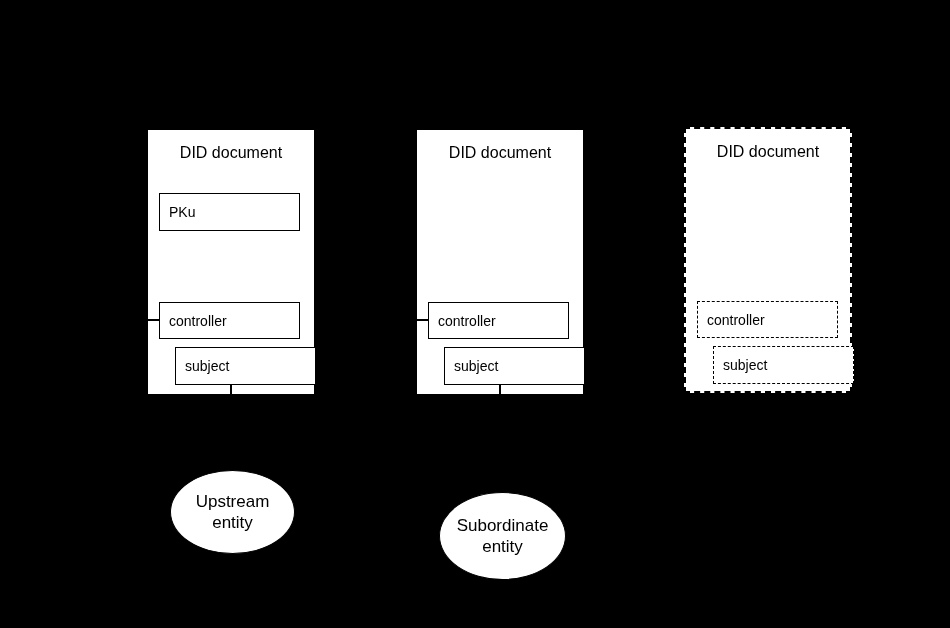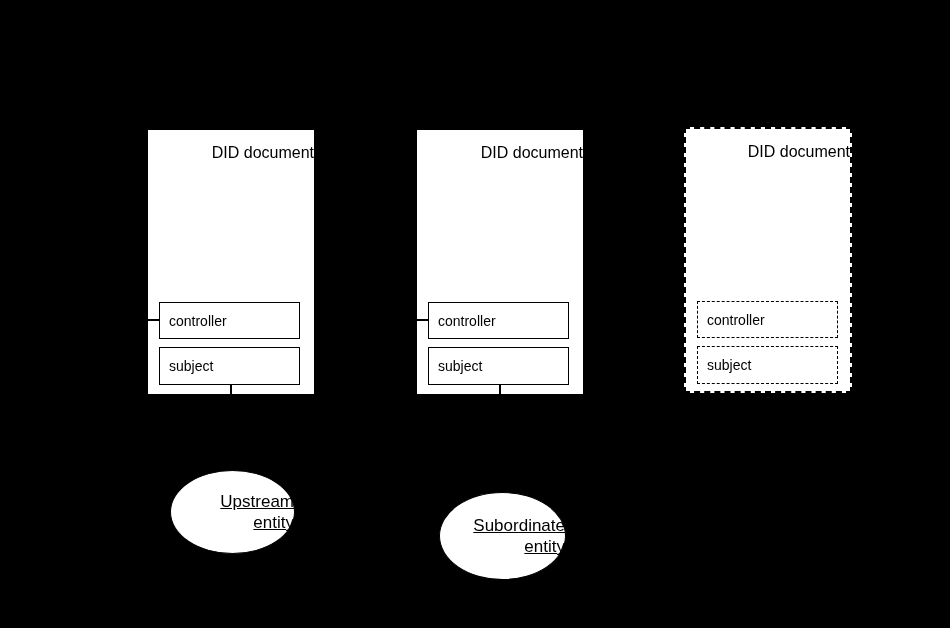--- a/index.html
+++ b/index.html
@@ -20,66 +20,66 @@
 
   .doc{
     position:absolute;top:129px;width:168px;height:266px;
     background:var(--fill);
     border:1px solid var(--line);
     box-sizing:border-box;
   }
   .doc.dashed{border:2px dashed var(--line);}
   .doc-title{
     position:absolute;left:0;top:14px;width:100%;
-    text-align:right;font-size:16px;color:var(--text);
+    text-align:center;font-size:16px;color:var(--text);
   }
   .field{
     position:absolute;left:11px;width:141px;
     background:var(--fill);
     border:1px solid var(--line);
     box-sizing:border-box;
     display:flex;align-items:center;
     padding-left:9px;font-size:14px;color:var(--text);
   }
   .dashed .field{border:1px dashed var(--line);}
   .field.pk{top:63px;height:38px;}
   .field.controller{top:172px;height:37px;}
-  .field.subject{top:217px;height:38px;}
+  .field.subject{top:217px;height:38px;margin-left:16px;}
 
   .stub-h{
     position:absolute;left:0;top:189px;width:12px;height:2px;
     background:var(--line);
   }
   .stub-v{
     position:absolute;left:82px;top:254px;width:2px;height:12px;
     background:var(--line);
   }
 
   .entity{
     position:absolute;
     background:var(--fill);
     border:1px solid var(--line);
     border-radius:50%;
     box-sizing:border-box;
     display:flex;flex-direction:column;
-    align-items:flex-end;justify-content:center;
+    align-items:center;justify-content:center;
     font-size:17px;line-height:21px;color:var(--text);
     text-align:center;
-    text-decoration:underline;
   }
   .entity.upstream{left:170px;top:470px;width:125px;height:84px;}
   .entity.subordinate{left:439px;top:492px;width:127px;height:88px;}
 </style>
 </head>
 <body>
 
 <div class="canvas">
 
   <section class="doc" style="left:147px">
     <div class="doc-title">DID document</div>
+    <div class="field pk">PKu</div>
     <div class="field controller">controller</div>
     <div class="field subject">subject</div>
     <div class="stub-h"></div>
     <div class="stub-v"></div>
   </section>
 
   <section class="doc" style="left:416px">
     <div class="doc-title">DID document</div>
     <div class="field controller">controller</div>
     <div class="field subject">subject</div>

